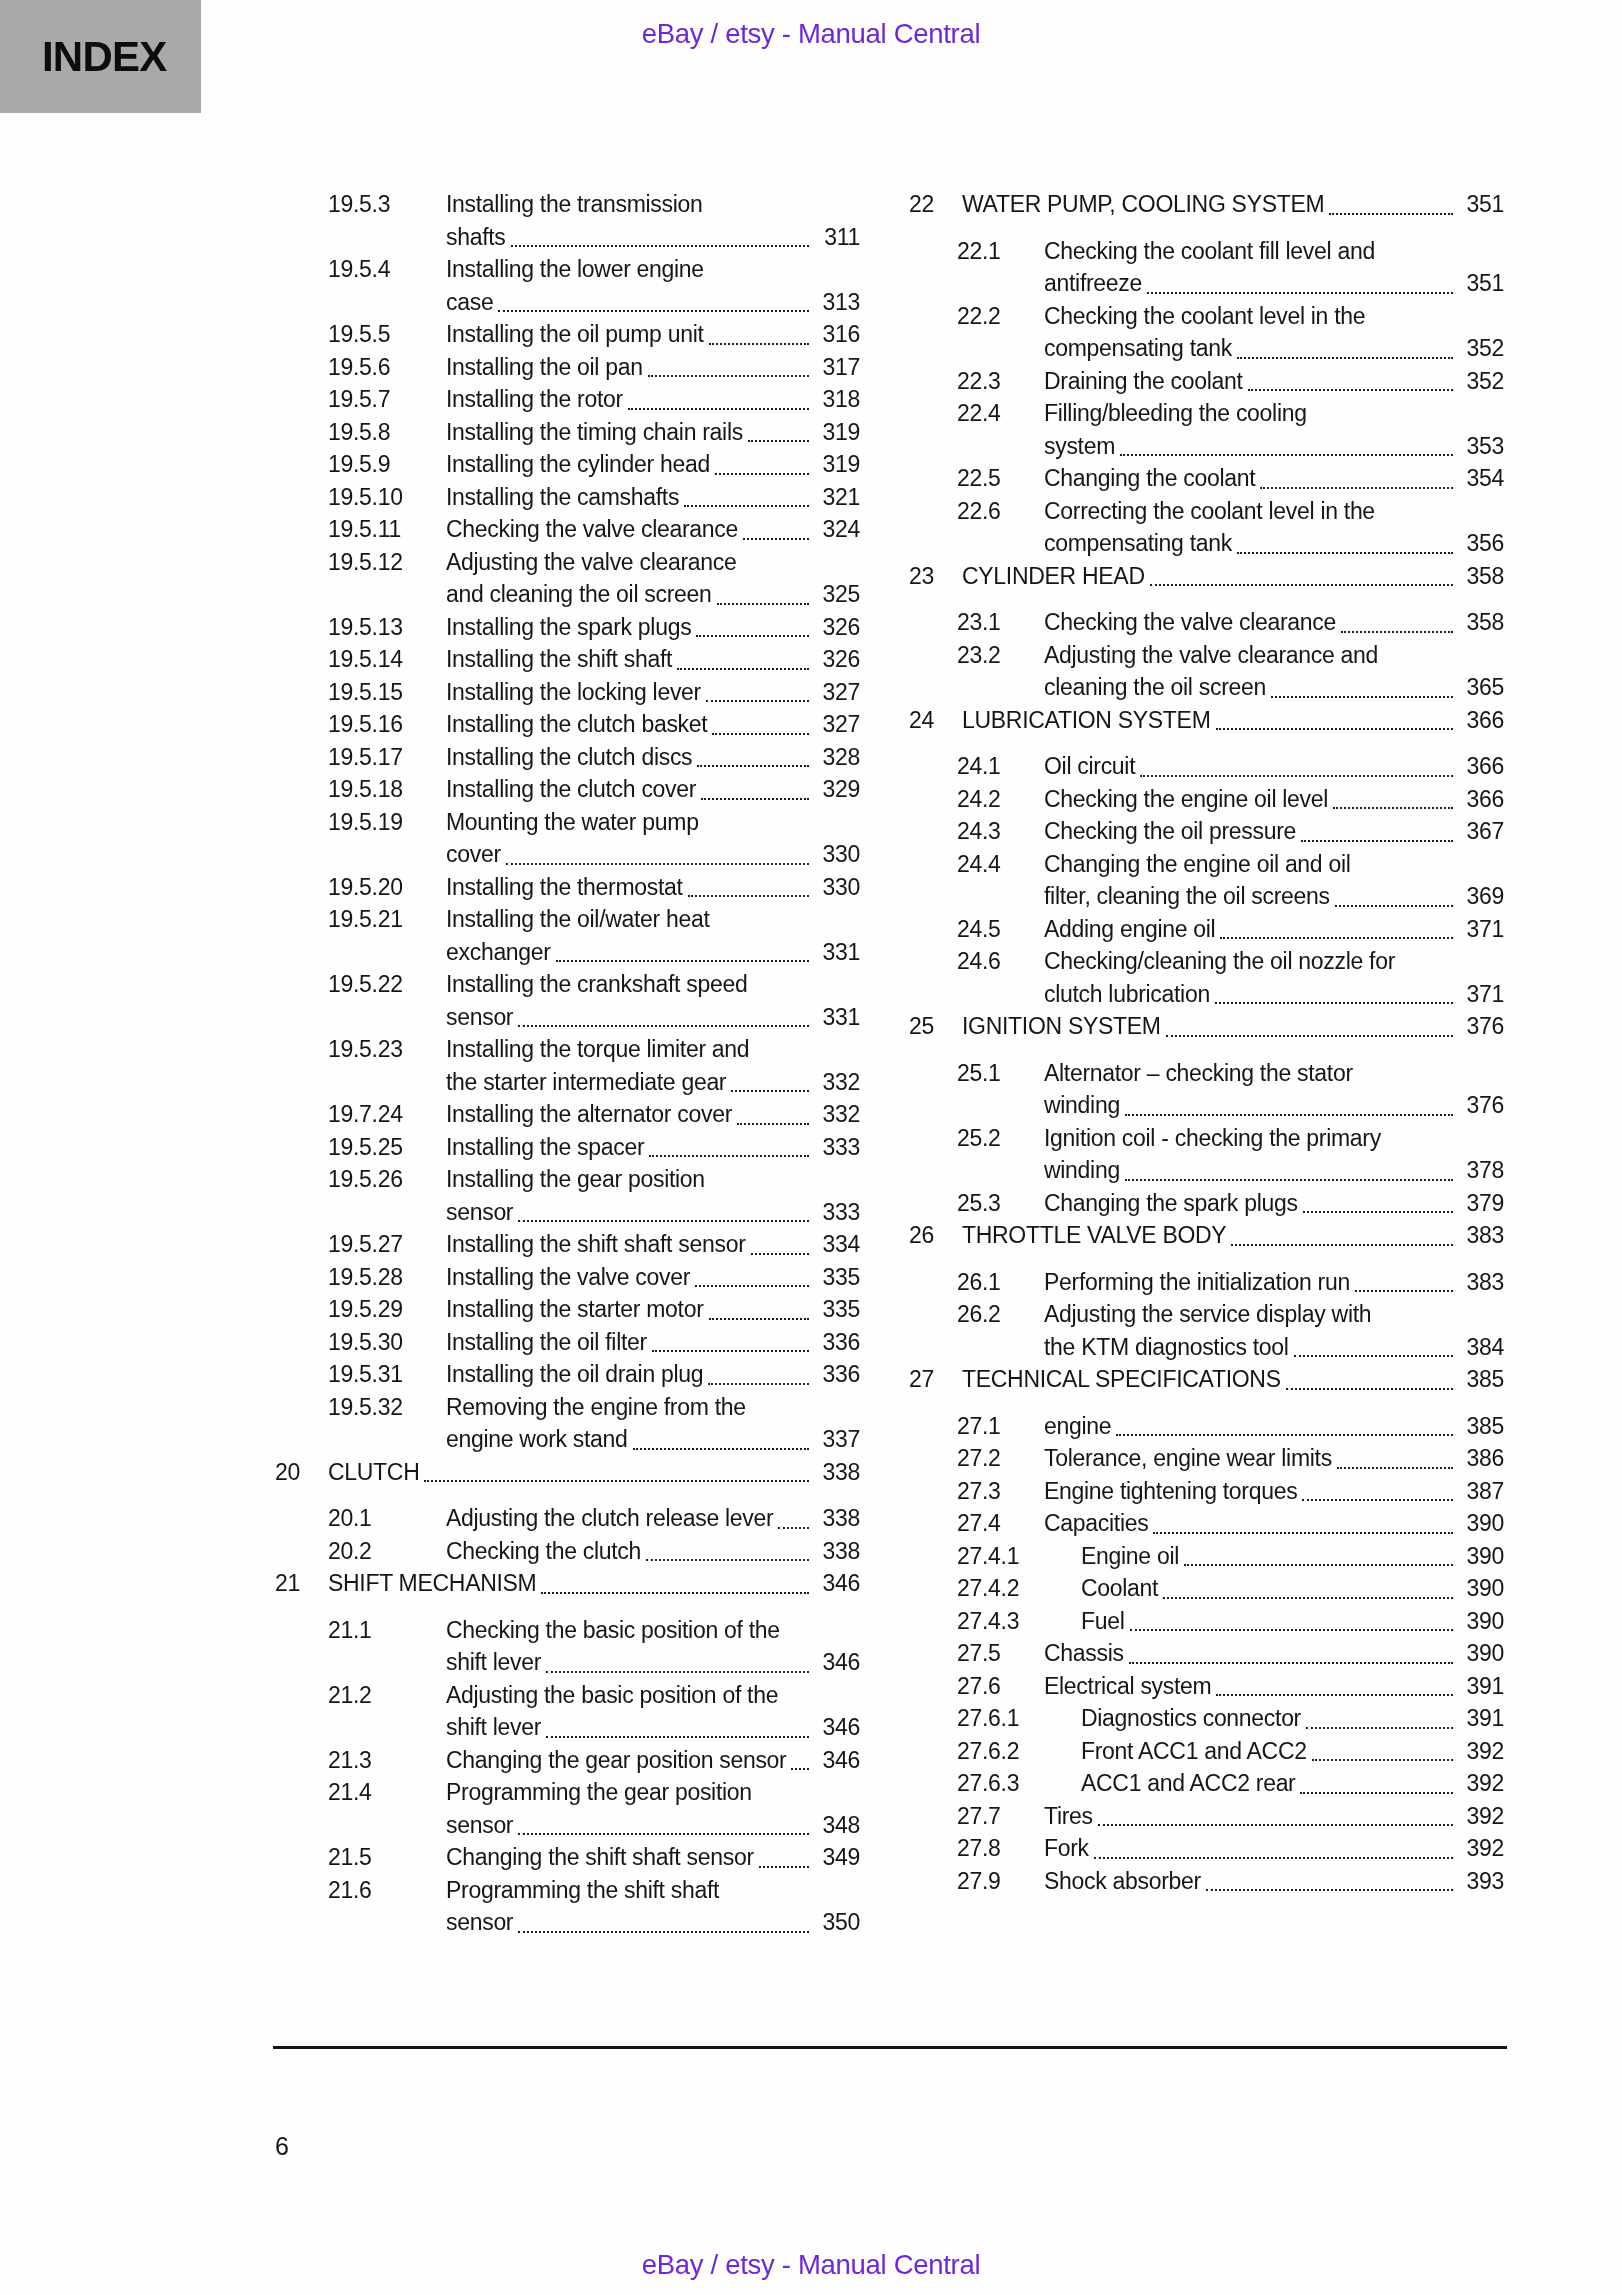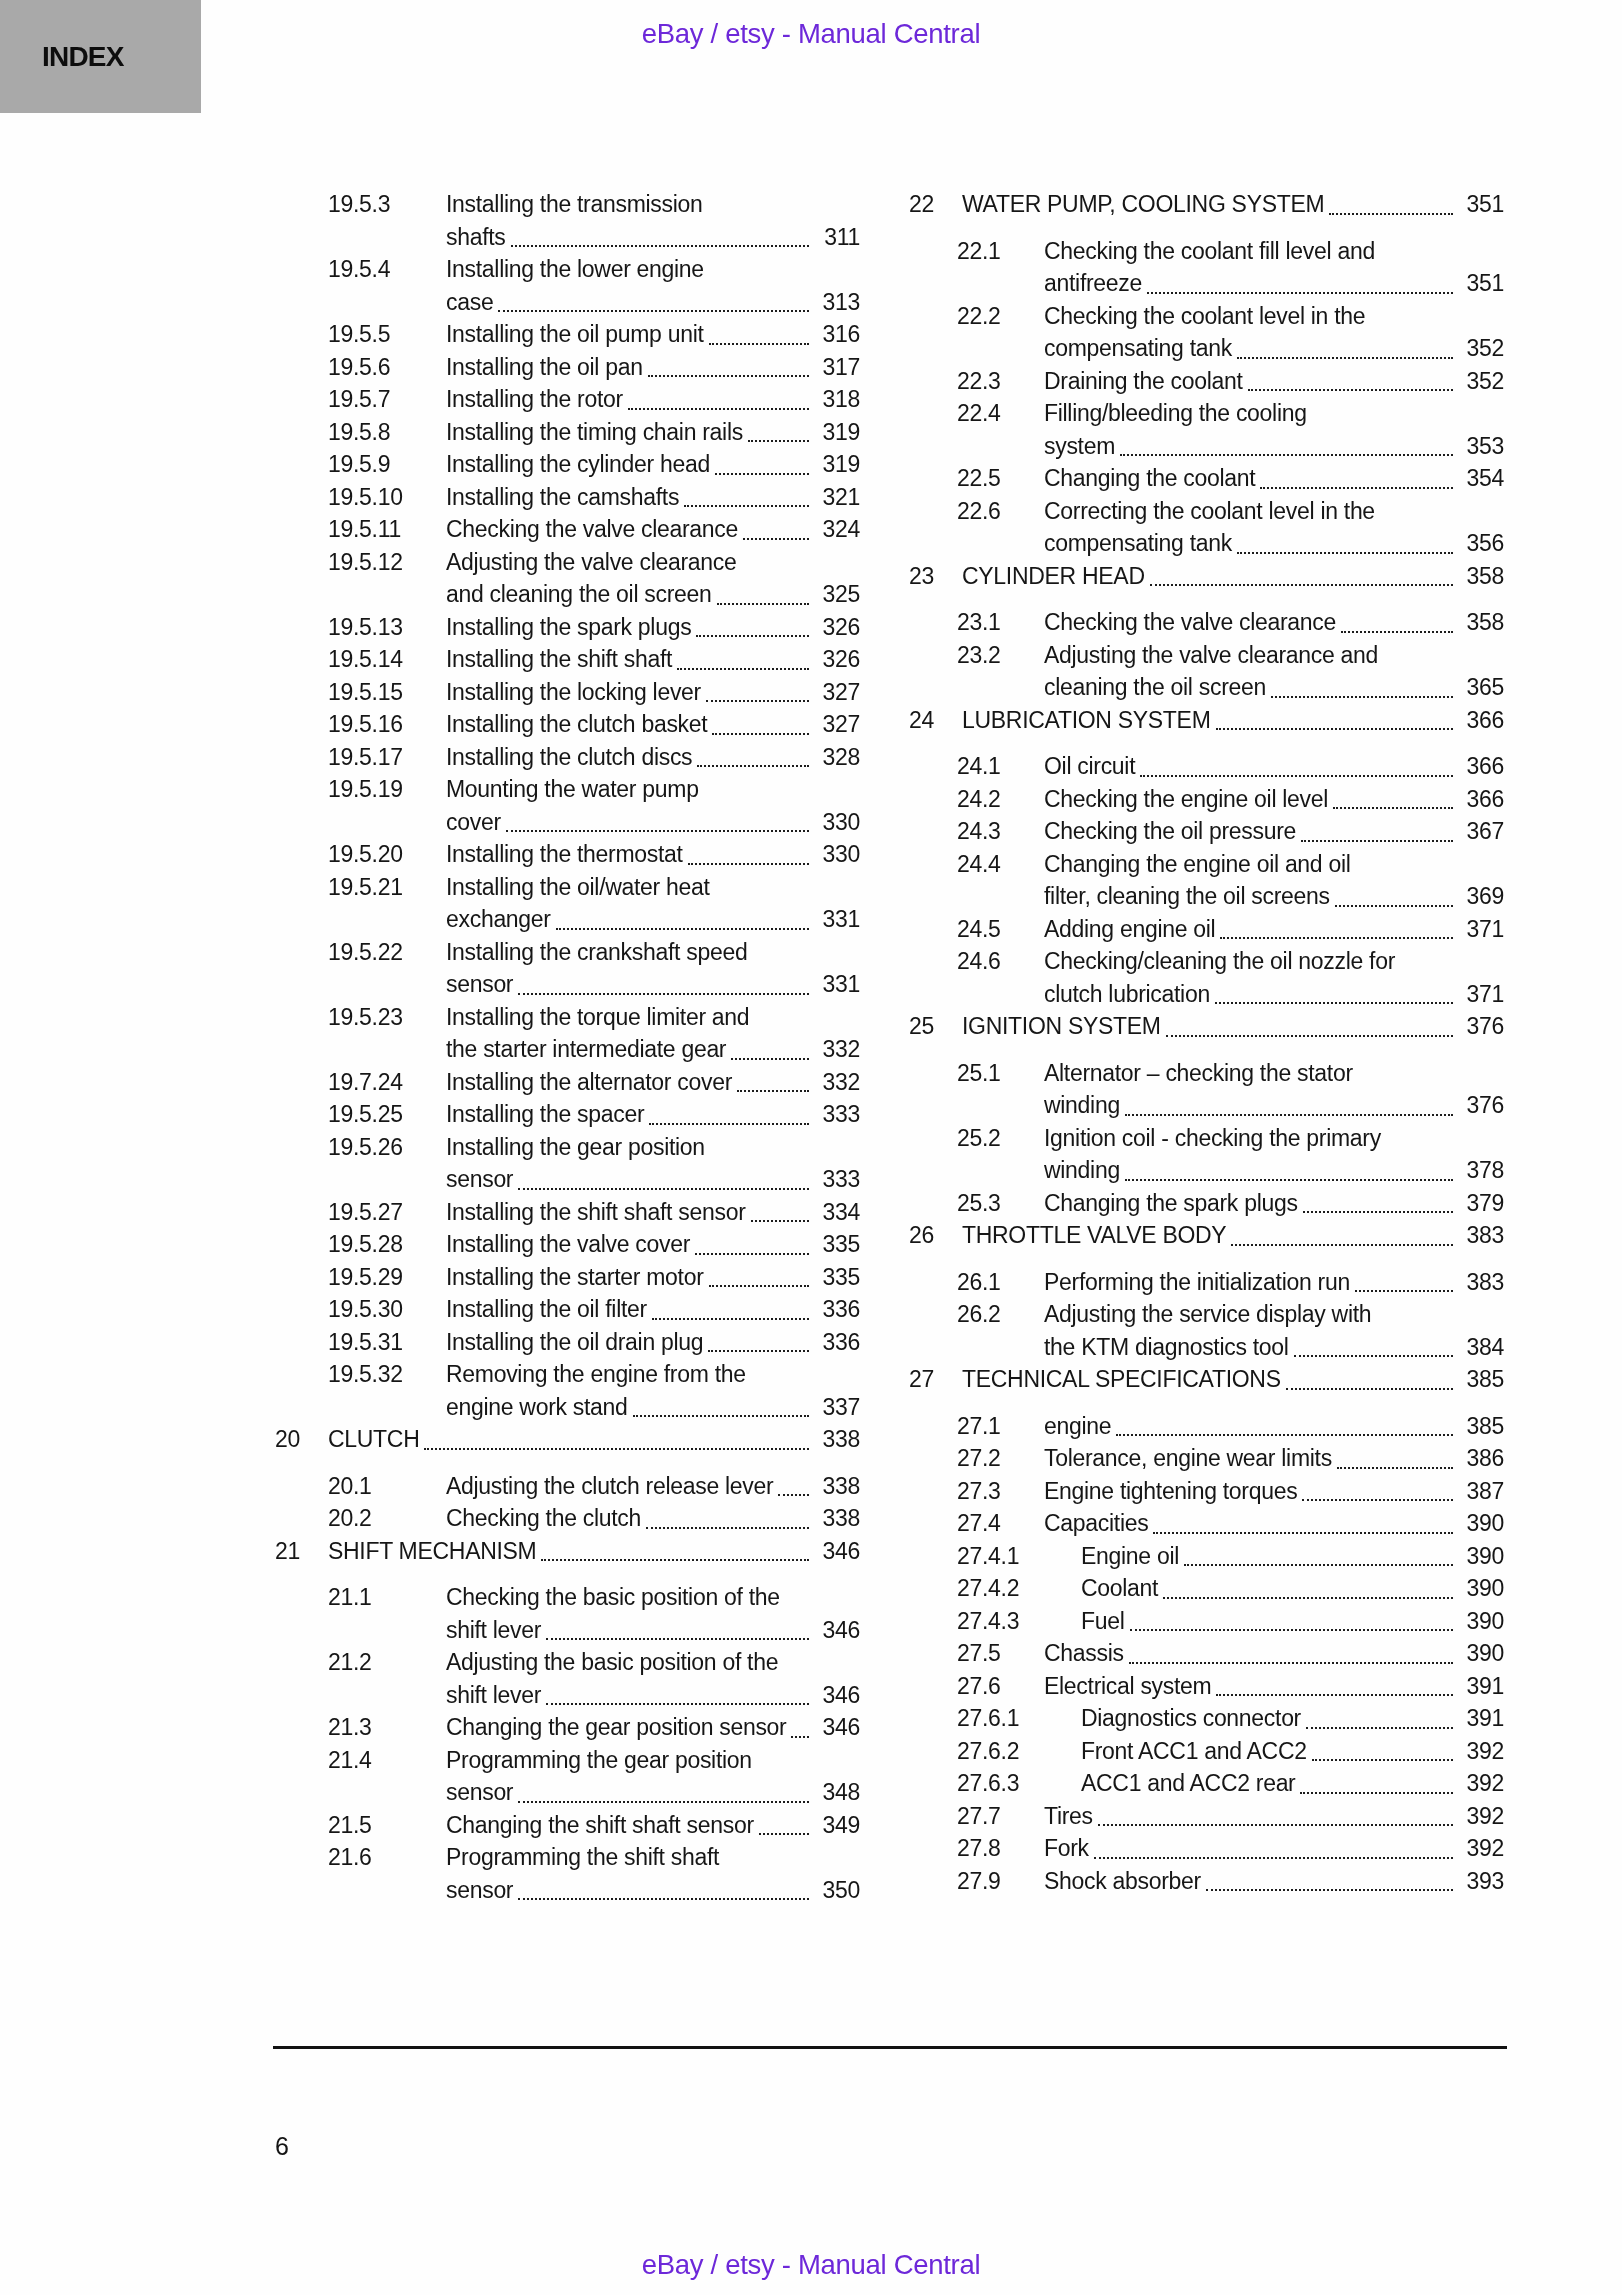--- a/index.html
+++ b/index.html
@@ -8,21 +8,21 @@
     background:#fefefe; overflow:hidden;
     font-family:"Liberation Sans", sans-serif;
     color:#161616;
   }
   
   .index-box {
     position:absolute; left:0; top:0; width:201px; height:113px;
     display:flex; align-items:center;
   }
   .index-label {
-    padding-left:42px; font-size:28px; font-weight:700;
+    padding-left:42px; font-size:42px; font-weight:700;
     letter-spacing:-0.8px; color:#0d0d0d;
   }
   
   .doc-title {
     position:absolute; left:0; width:100%; text-align:center;
     font-size:27.5px; letter-spacing:-0.3px; color:#6d28d9;
   }
   .doc-title.top { top:18.3px; }
   .doc-title.bottom { top:2249px; }
   
@@ -194,20 +194,28 @@
       <div class="entry level2">
         <div class="row">
           <span class="num">19.5.17</span>
           <span class="title">Installing the clutch discs</span>
           <span class="dots"></span>
           <span class="page-num">328</span>
         </div>
       </div>
       <div class="entry level2">
         <div class="row">
+          <span class="num">19.5.18</span>
+          <span class="title">Installing the clutch cover</span>
+          <span class="dots"></span>
+          <span class="page-num">329</span>
+        </div>
+      </div>
+      <div class="entry level2">
+        <div class="row">
           <span class="num">19.5.19</span>
           <span class="title">Mounting the water pump</span>
         </div>
         <div class="row">
           <span class="num"></span>
           <span class="title">cover</span>
           <span class="dots"></span>
           <span class="page-num">330</span>
         </div>
       </div>

